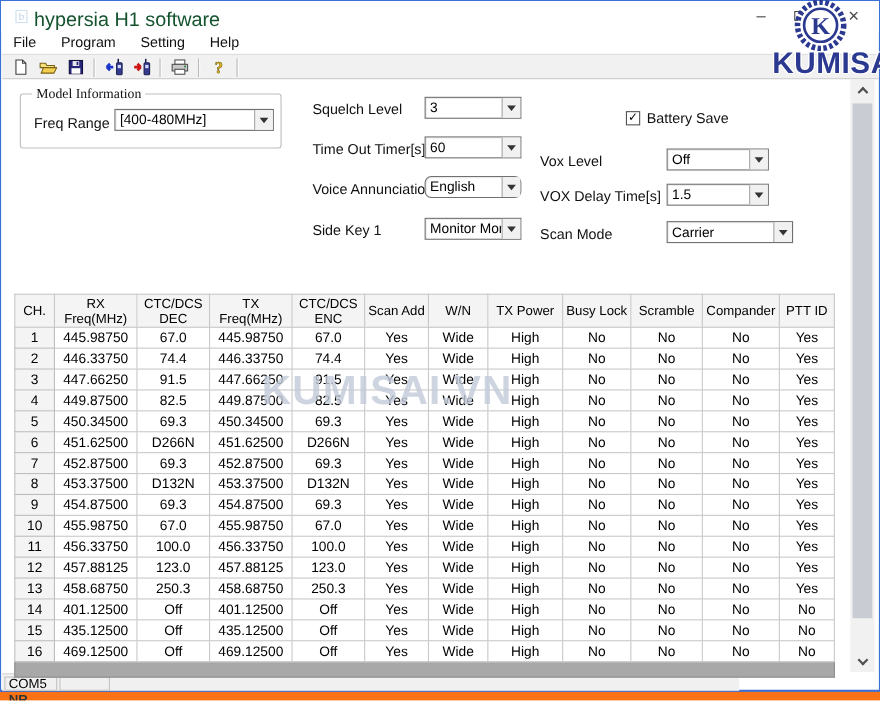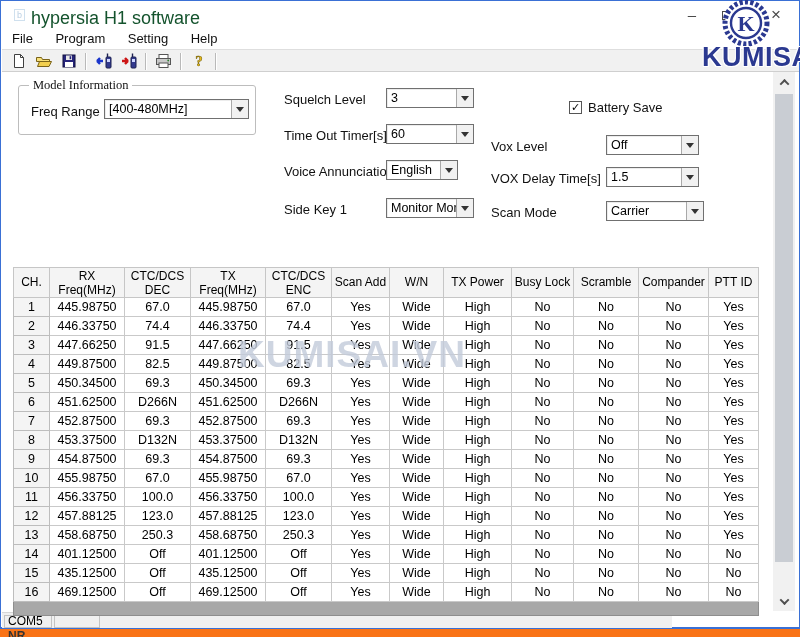--- a/index.html
+++ b/index.html
@@ -194,21 +194,21 @@
 
     <div class="field-label" style="left:283px; top:127px;">Time Out Timer[s]</div>
     <div class="combo" style="left:385px; top:123px; width:88px;">
       <span class="combo-text">60</span>
       <span class="combo-arrow">
           <span class="tri"></span>
         </span>
     </div>
 
     <div class="field-label" style="left:283px; top:163px;">Voice Annunciation</div>
-    <div class="combo" style="left:385px; top:159px; width:72px;">
+    <div class="combo" style="left:385px; top:159px; width:88px;border-radius:6px;">
       <span class="combo-text">English</span>
       <span class="combo-arrow">
           <span class="tri"></span>
         </span>
     </div>
 
     <div class="field-label" style="left:283px; top:201px;">Side Key 1</div>
     <div class="combo" style="left:385px; top:197px; width:88px;">
       <span class="combo-text">Monitor Momen</span>
       <span class="combo-arrow">
@@ -231,21 +231,21 @@
 
     <div class="field-label" style="left:490px; top:170px;">VOX Delay Time[s]</div>
     <div class="combo" style="left:605px; top:166px; width:93px;">
       <span class="combo-text">1.5</span>
       <span class="combo-arrow">
           <span class="tri"></span>
         </span>
     </div>
 
     <div class="field-label" style="left:490px; top:204px;">Scan Mode</div>
-    <div class="combo" style="left:605px; top:200px; width:98px;">
+    <div class="combo" style="left:605px; top:200px; width:115px;">
       <span class="combo-text">Carrier</span>
       <span class="combo-arrow">
           <span class="tri"></span>
         </span>
     </div>
 
     <div class="grid-wrap">
       <table class="grid" id="channel-table">
           <colgroup>
             <col style="width: 36px;">

